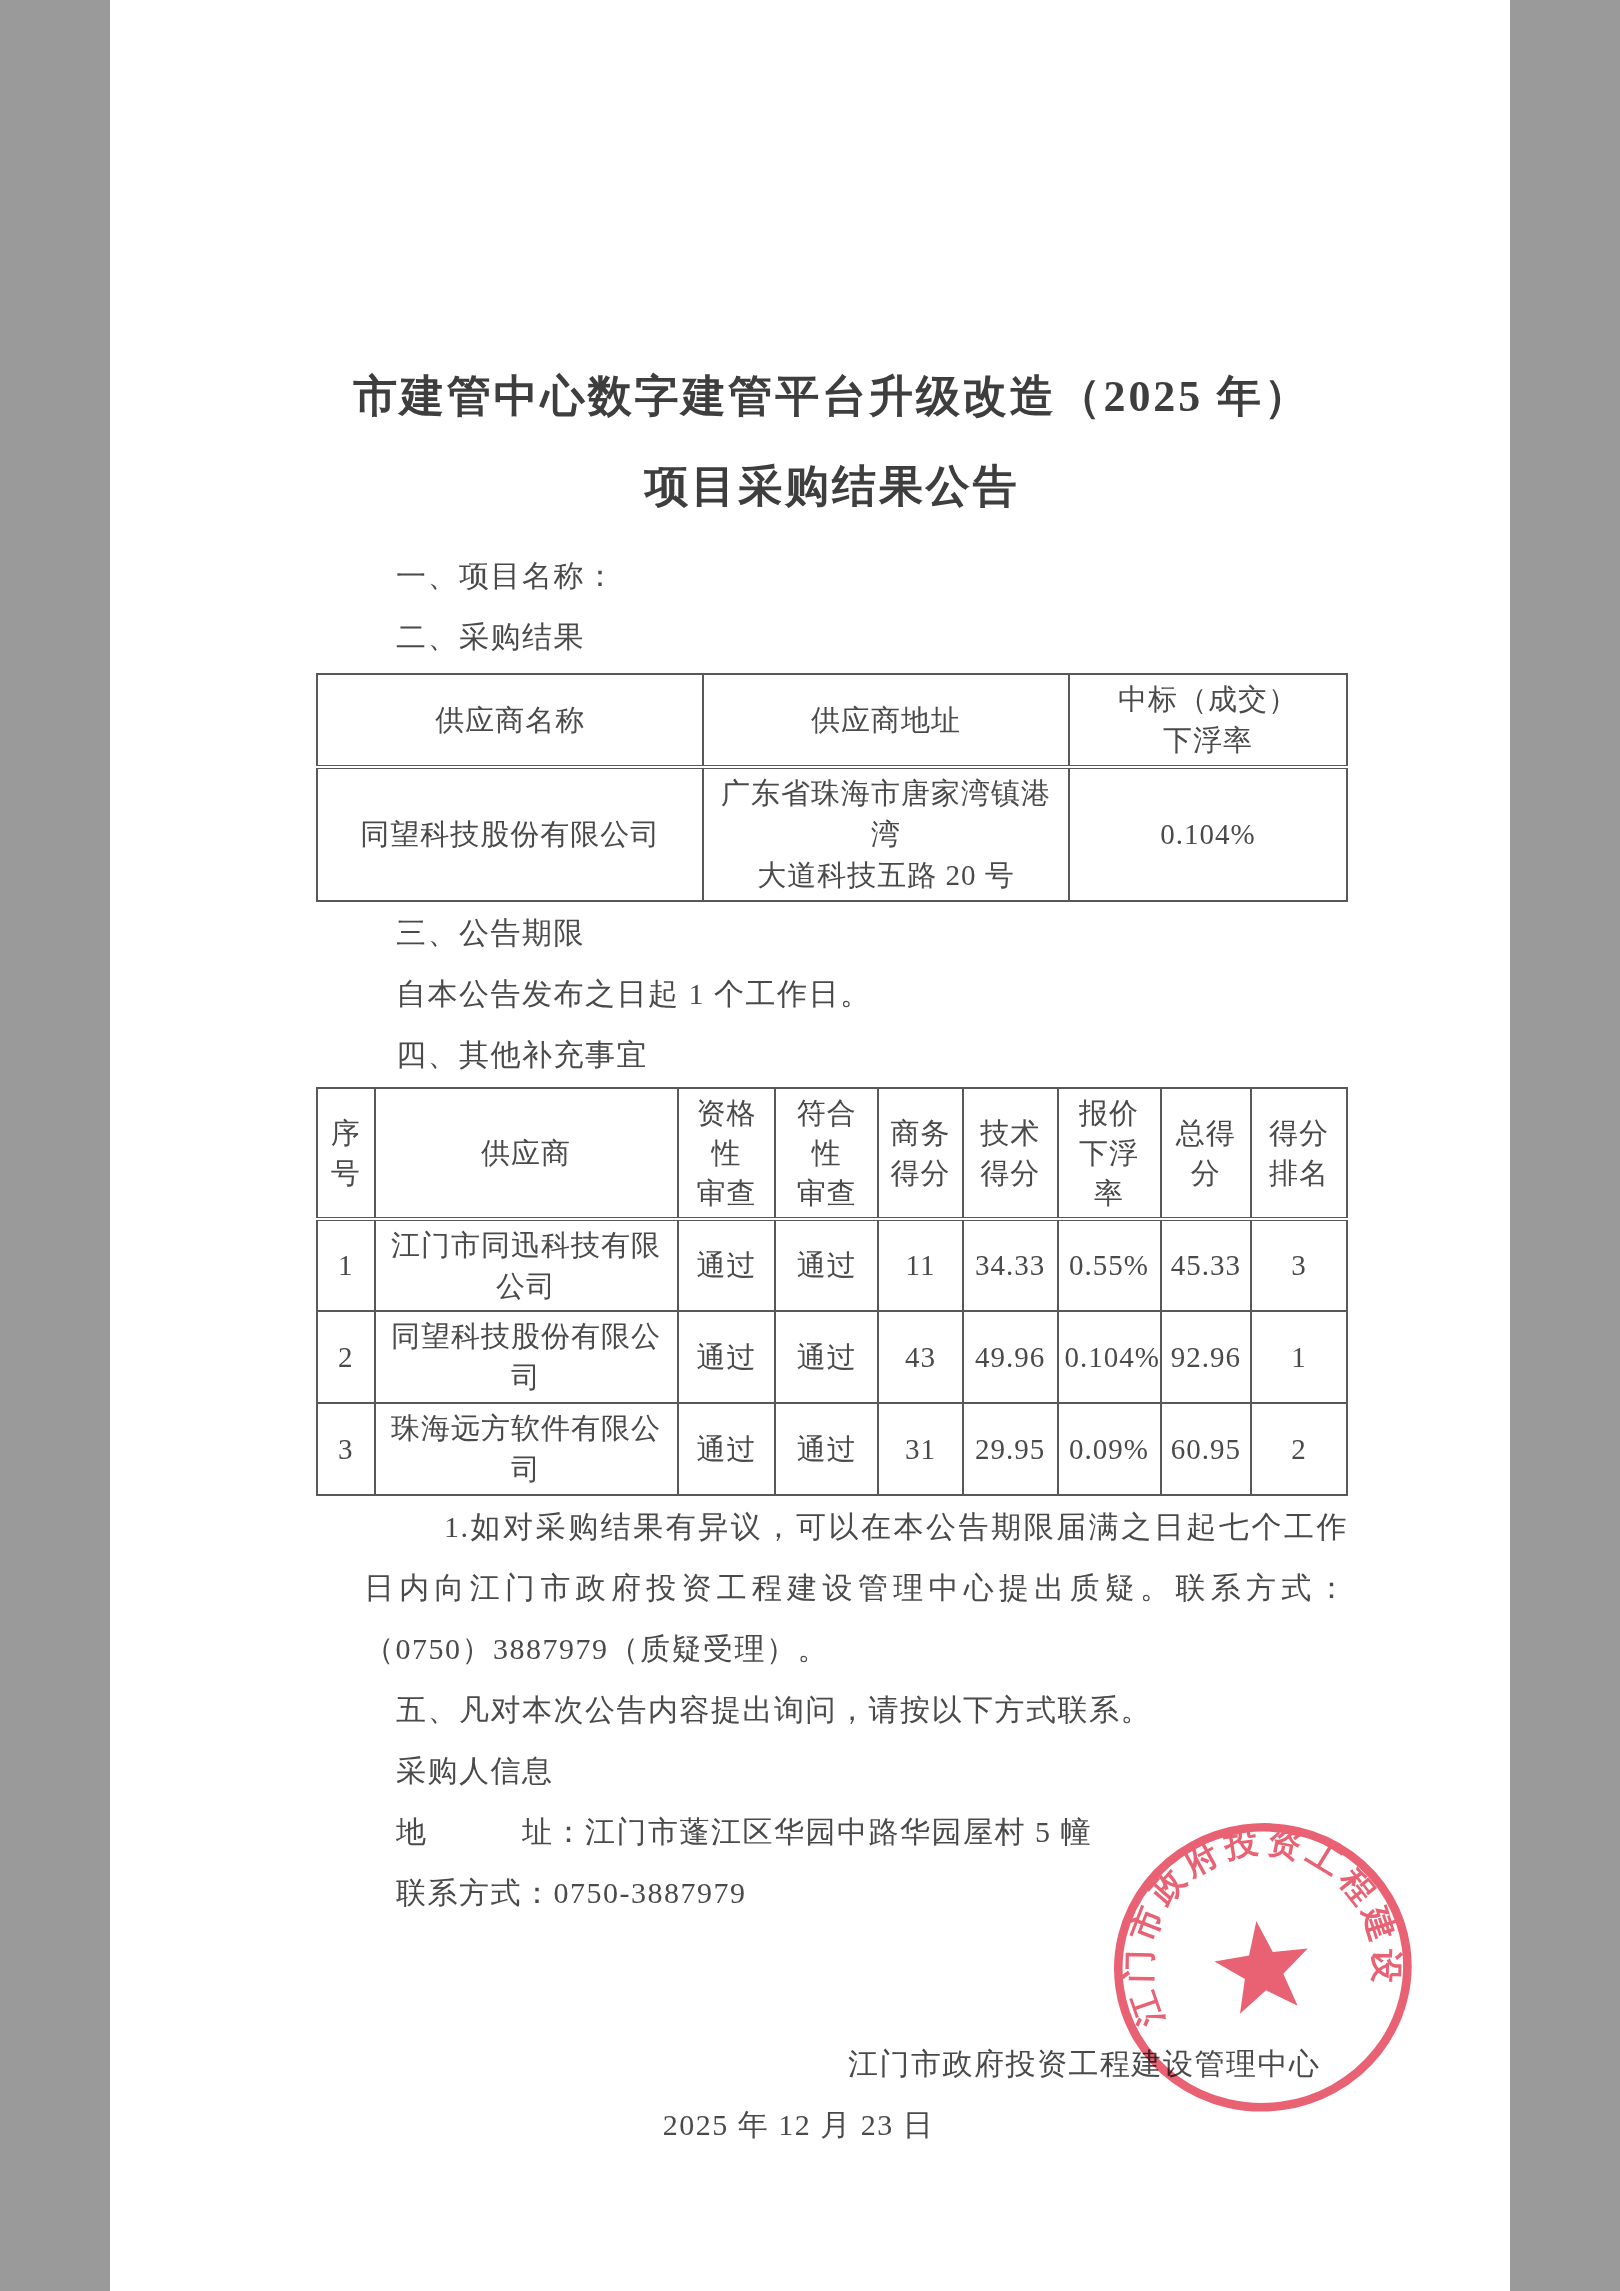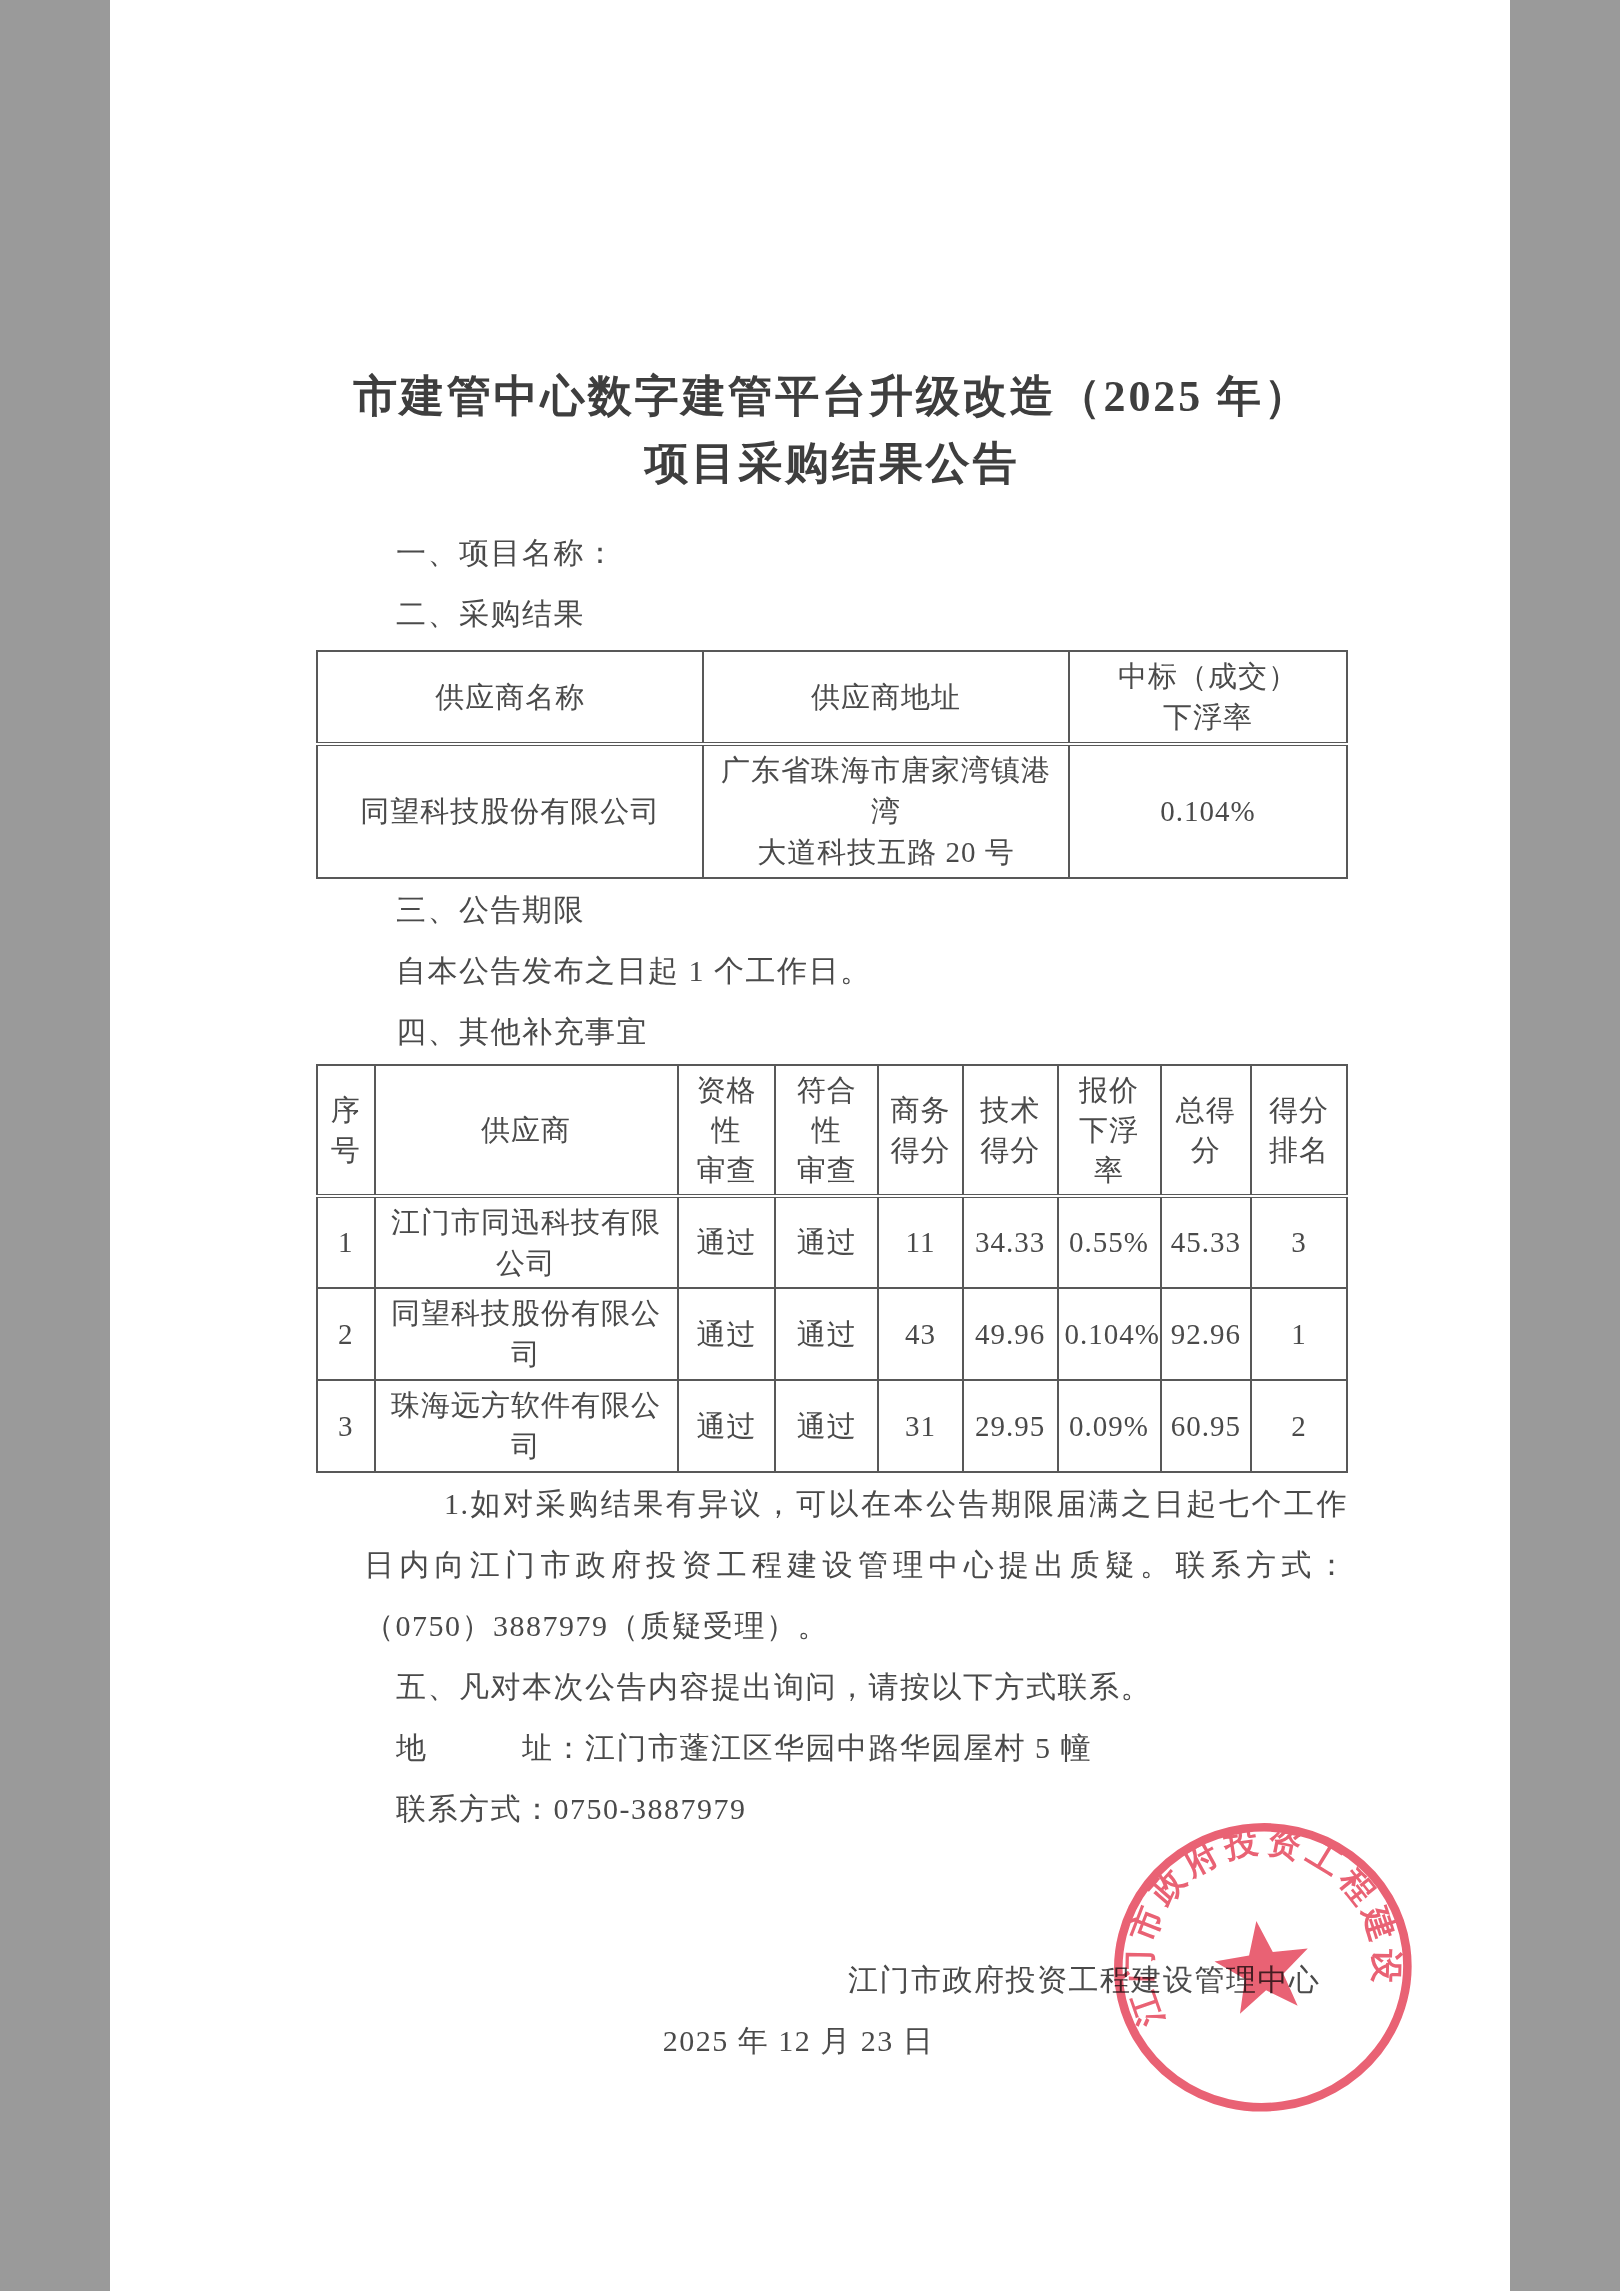--- a/index.html
+++ b/index.html
@@ -25,21 +25,21 @@
     left:206px;right:162px;top:365px;
   }
   .title{
     text-align:center;
     font-size:44px;
     font-weight:700;
     color:var(--title-ink);
     letter-spacing:2.9px;
     line-height:63px;
   }
-  .title.second{margin-top:4px;}
+  .title.second{margin-top:27px;}
   p.line{
     font-size:30px;
     line-height:61px;
     letter-spacing:1.5px;
     padding-left:80px;           
   }
   p.first-line{margin-top:27.4px;}
   p.note{
     padding-left:0;
     text-indent:80px;
@@ -210,20 +210,21 @@
             <td>29.95</td>
             <td>0.09%</td>
             <td>60.95</td>
             <td>2</td>
           </tr>
         </tbody>
     </table>
 
     <p class="note">1.如对采购结果有异议，可以在本公告期限届满之日起七个工作日内向江门市政府投资工程建设管理中心提出质疑。联系方式：（0750）3887979（质疑受理）。</p>
     <p class="line">五、凡对本次公告内容提出询问，请按以下方式联系。</p>
+    <p class="line">采购人信息</p>
     <p class="line">地　　　址：江门市蓬江区华园中路华园屋村 5 幢</p>
     <p class="line">联系方式：0750-3887979</p>
 
     <p class="line sig-org">江门市政府投资工程建设管理中心</p>
     <p class="line sig-date">2025 年 12 月 23 日</p>
   </div>
 
   <svg class="stamp" viewBox="0 0 330 330" xmlns="http://www.w3.org/2000/svg">
     <ellipse cx="165" cy="160" rx="152" ry="147" fill="none" style="stroke:var(--stamp)" stroke-width="9"></ellipse>
     <path id="stampArc" d="M 58.1 207.9 A 118 118 0 1 1 271.9 207.9" fill="none"></path>

